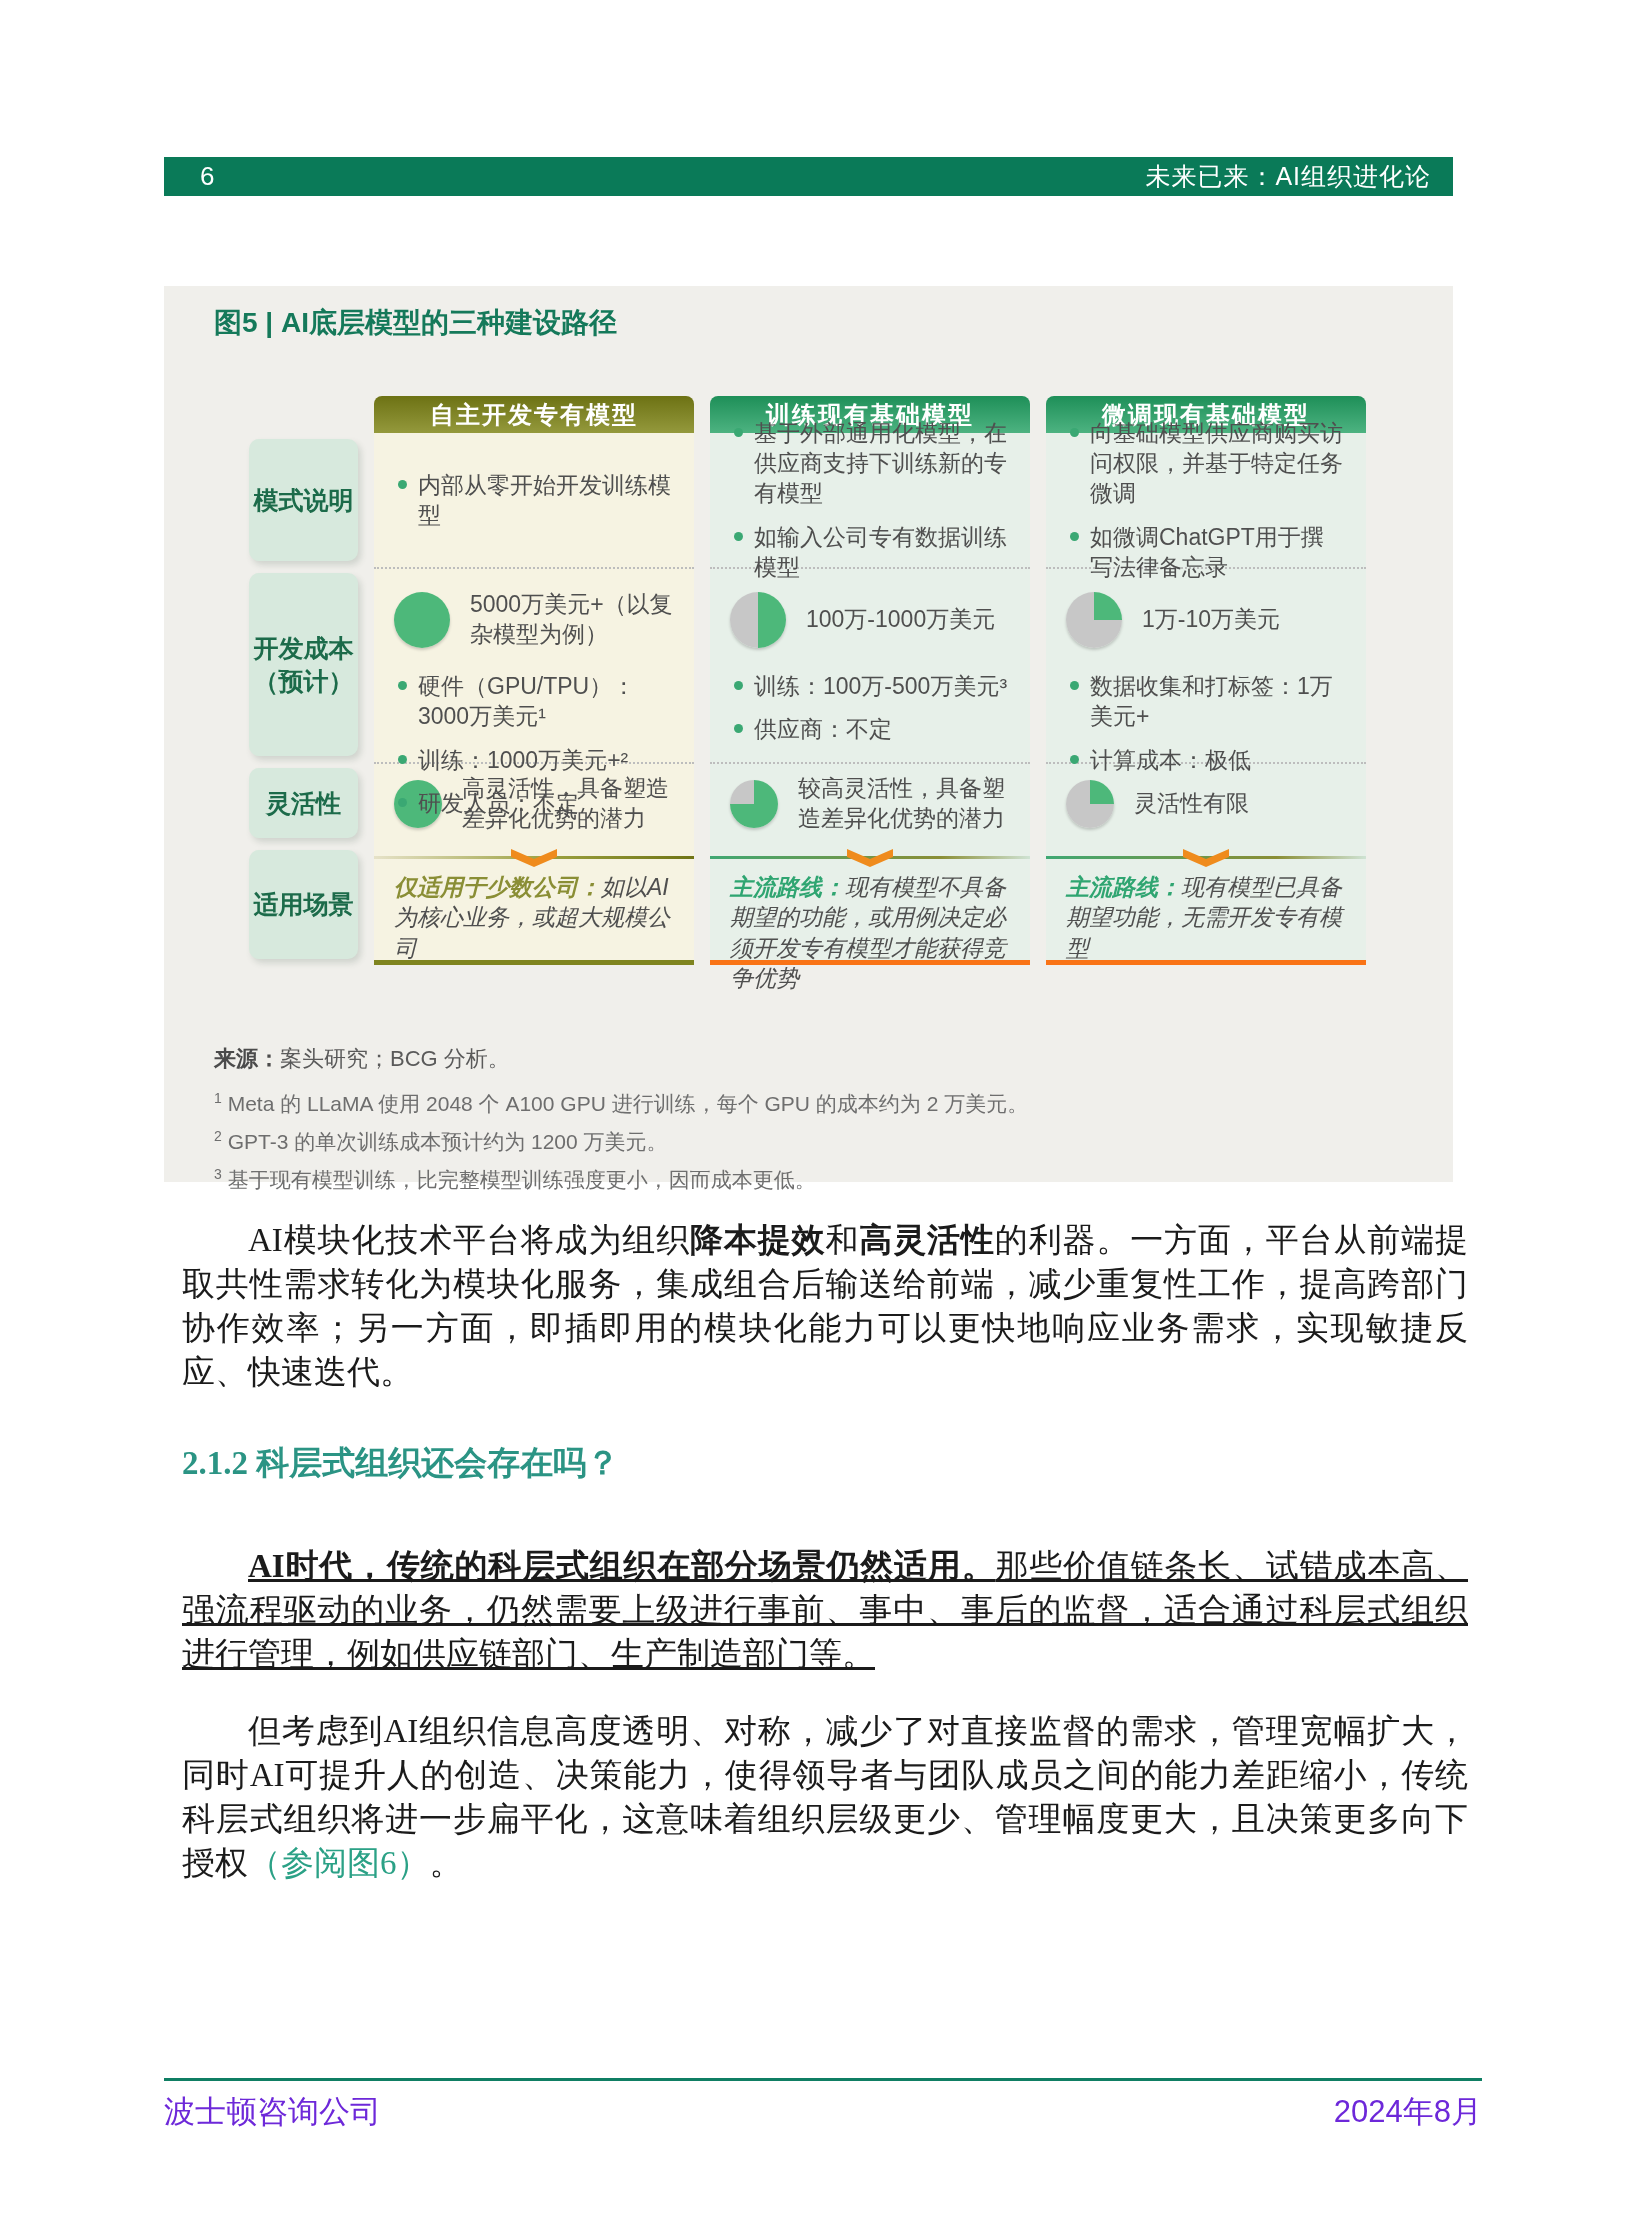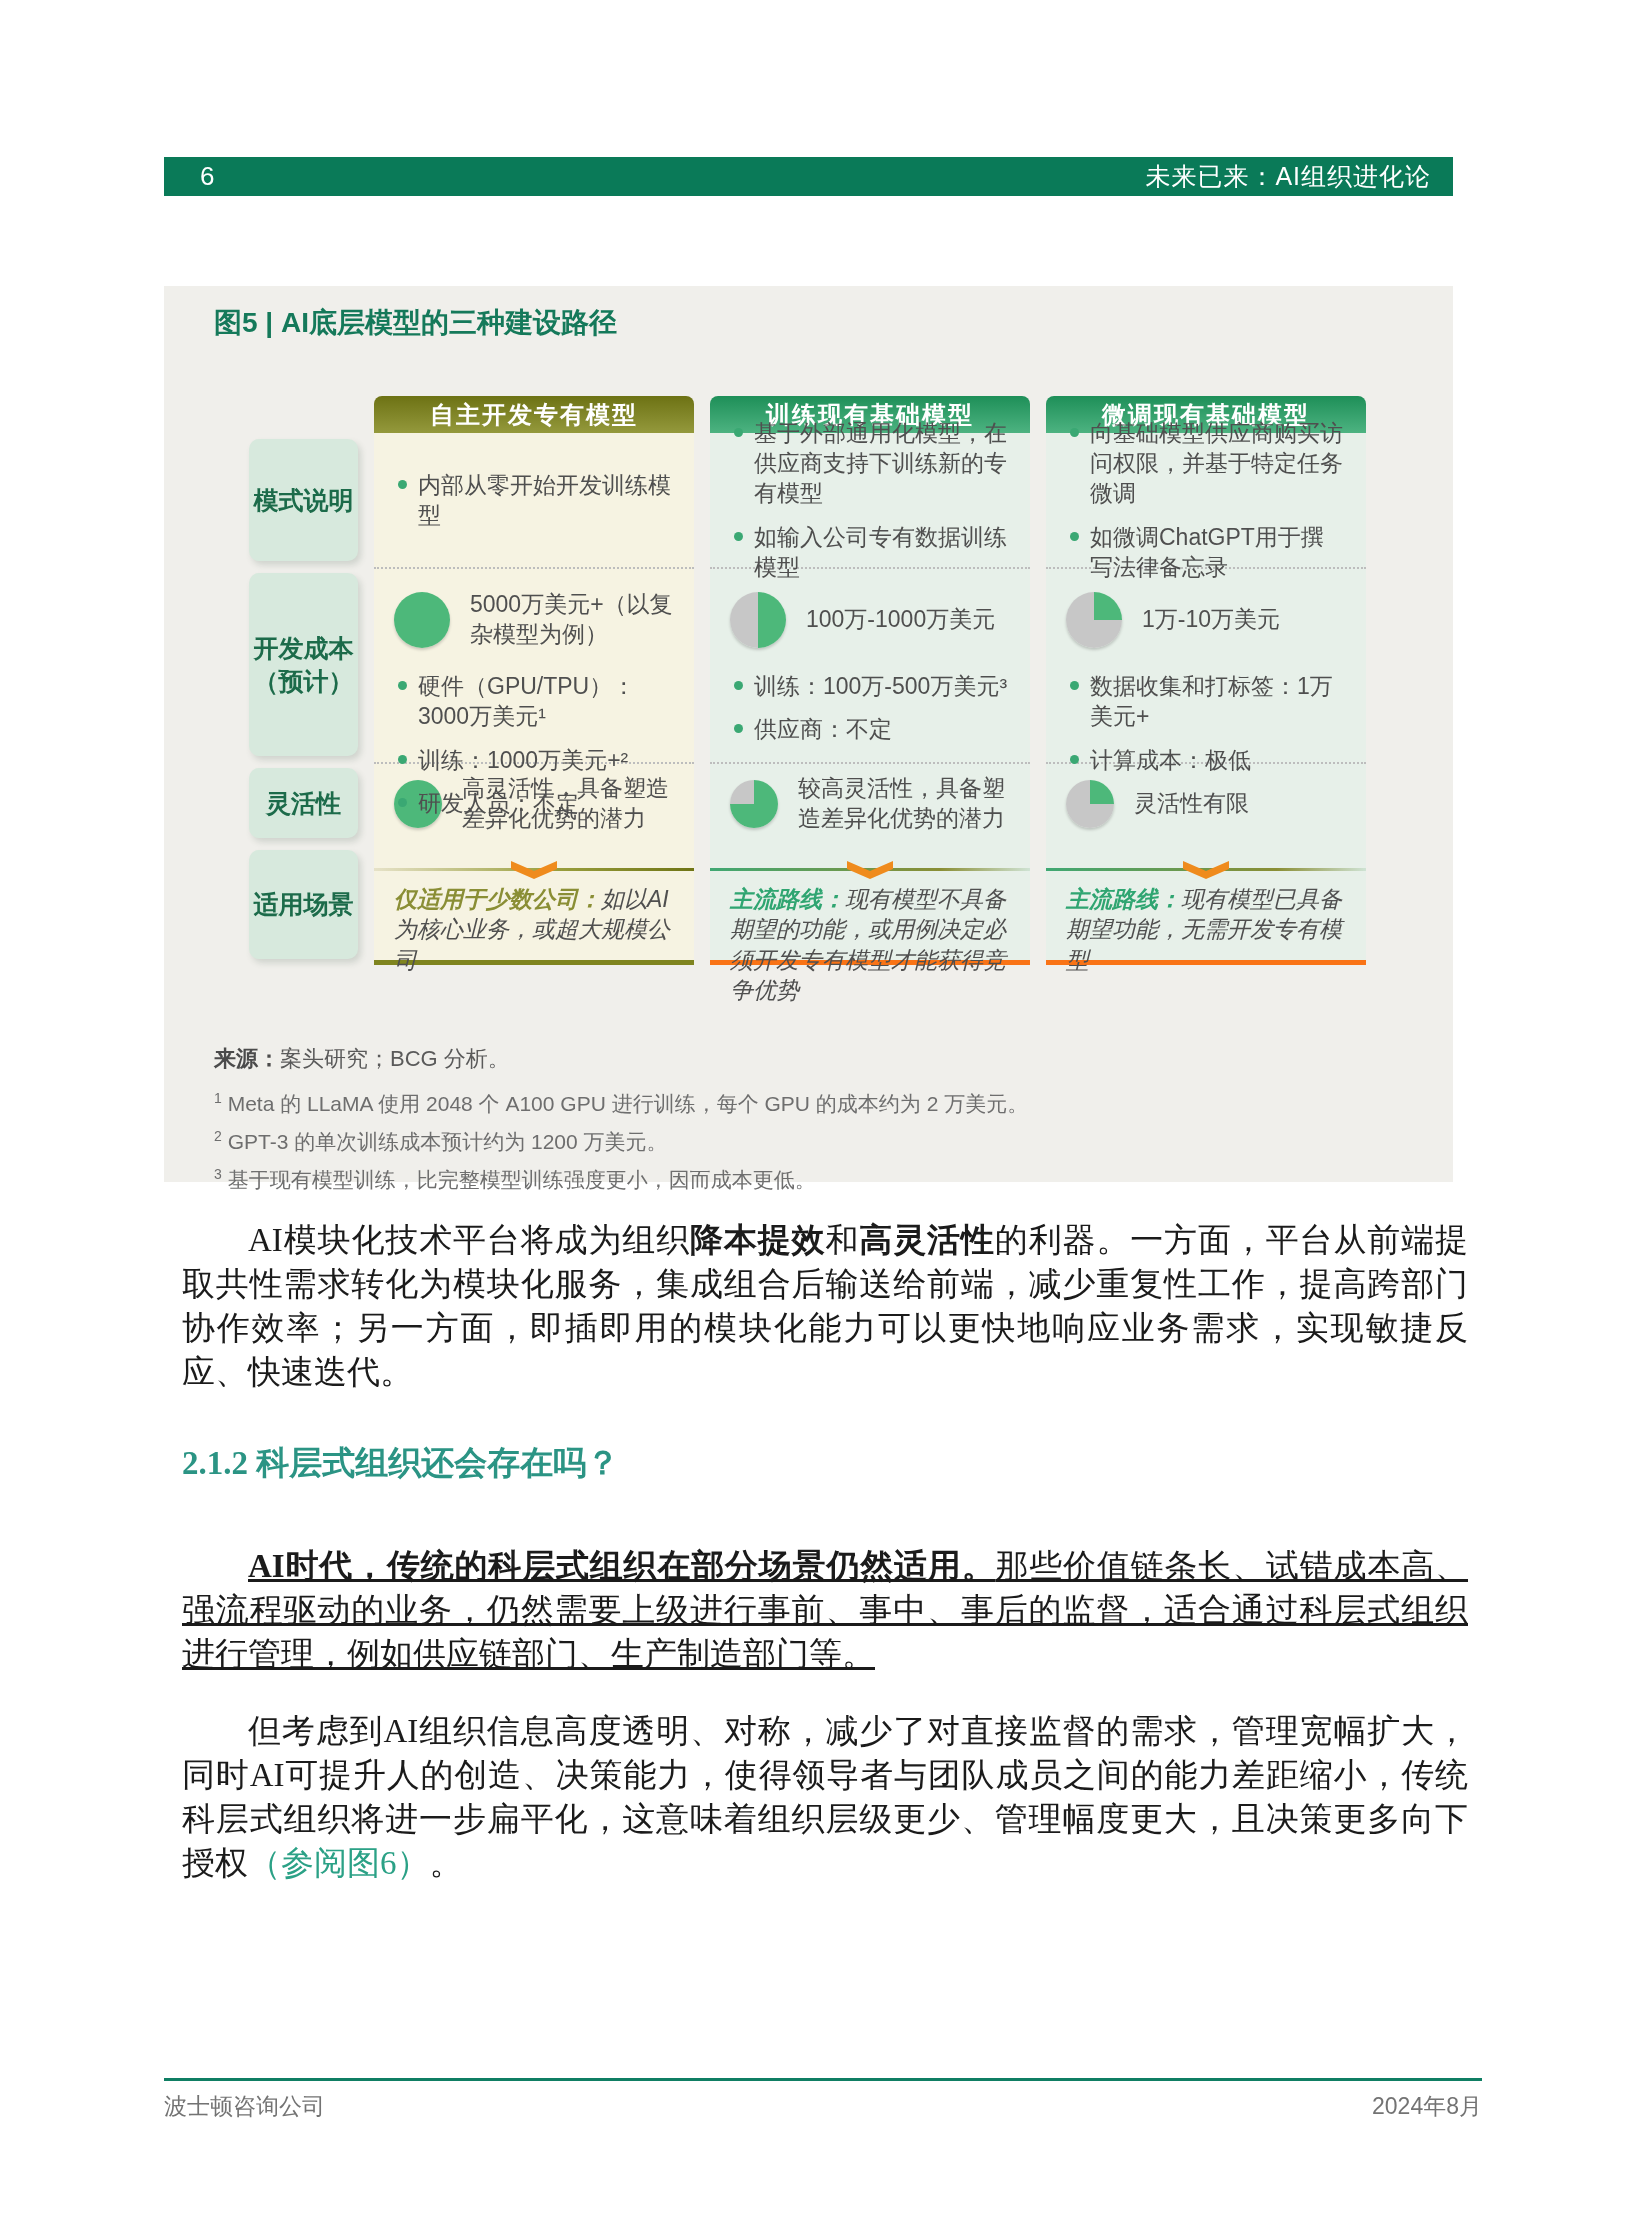--- a/index.html
+++ b/index.html
@@ -28,21 +28,21 @@
   .lab{display:flex;}
   .lab-box{flex:1;background:#d7e9dd;border-radius:10px;margin:6px 0;display:flex;align-items:center;
            justify-content:center;text-align:center;color:#1c6b4a;font-weight:bold;font-size:25px;
            line-height:1.3;white-space:pre-line;box-shadow:3px 4px 6px rgba(60,90,70,.18);}
 
   .th{border-radius:8px 8px 0 0;display:flex;align-items:center;justify-content:center;
       color:#fff;font-weight:bold;font-size:24px;letter-spacing:2px;}
   .th.olive{background:linear-gradient(180deg,#6d7214,#94993c);}
   .th.green{background:linear-gradient(180deg,#1e8f58,#4db381);}
 
-  .td{box-sizing:border-box;padding:12px 20px;}
+  .td{box-sizing:border-box;padding:0 20px;}
   .bg1{background:#f6f3e2;}
   .bg2{background:#e7f0e9;}
   .dot-top{border-top:2px dotted #bdbdbd;}
 
   .td-mode{display:flex;flex-direction:column;justify-content:center;}
   .blist{list-style:none;margin:0;padding:0;display:flex;flex-direction:column;gap:13px;}
   .blist li{position:relative;padding-left:24px;font-size:23px;line-height:1.32;color:#4f4f4f;}
   .blist li::before{content:"";position:absolute;left:4px;top:10px;width:9px;height:9px;
                     border-radius:50%;background:#3aa873;}
 
@@ -78,21 +78,21 @@
   .p1{top:1218px;}
   .p2{top:1544px;text-decoration:underline;}
   .p3{top:1709px;}
   .h212{position:absolute;left:182px;top:1441px;margin:0;font-family:"Liberation Serif","DejaVu Serif",serif;
         font-size:33px;font-weight:bold;color:#2b9484;}
   .xref{color:#2ba186;text-decoration:none;}
 
   
   .footline{position:absolute;left:164px;top:2078px;width:1318px;border-top:3px solid #0f7e63;}
   .footrow{position:absolute;left:164px;top:2091px;width:1318px;display:flex;
-           justify-content:space-between;font-size:23px;color:#737373;text-align:center;}
+           justify-content:space-between;font-size:31px;color:#6d28d9;text-align:center;}
 </style>
 </head>
 <body>
 
 <div class="page">
 
   <header class="topbar">
     <span class="pgnum">6</span>
     <span class="doctitle">未来已来：AI组织进化论</span>
   </header>

